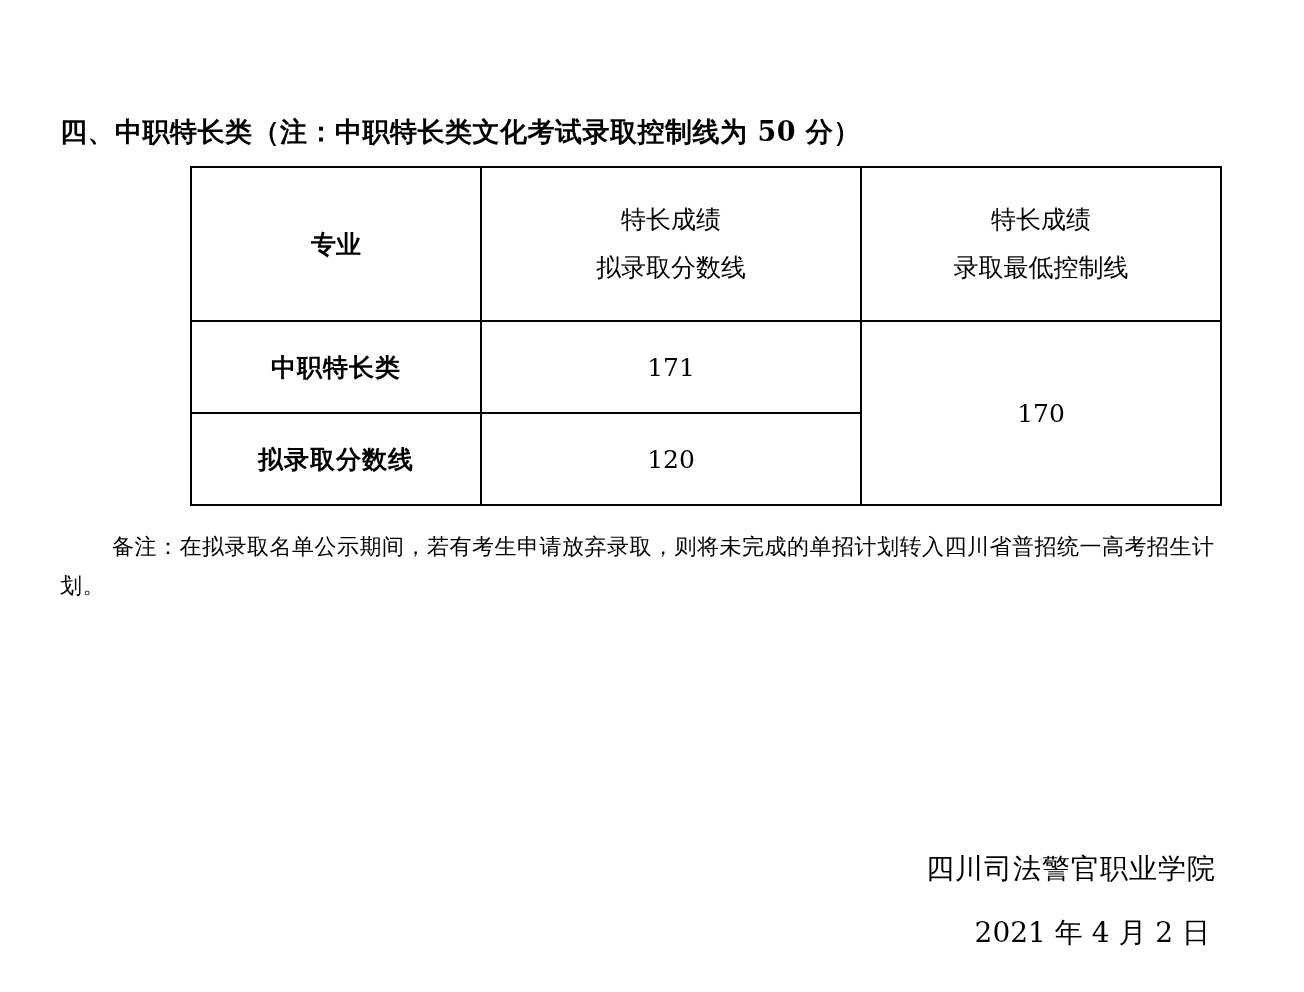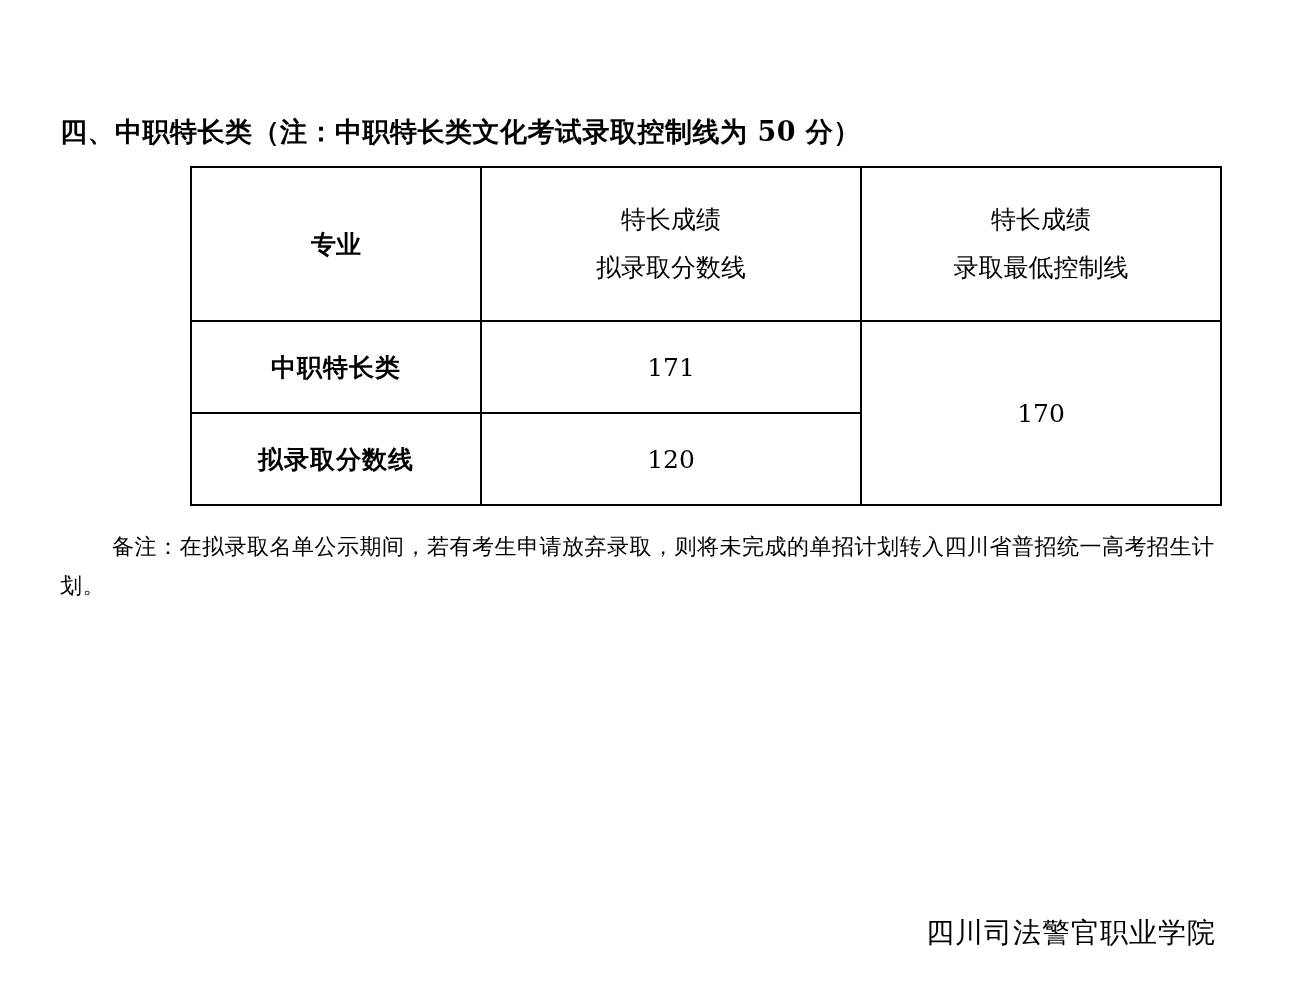--- a/index.html
+++ b/index.html
@@ -129,15 +129,16 @@
         <td class="col-mid row-cell num">120</td>
       </tr>
     </tbody>
       </table>
   </div>
 
   <p class="note">备注：在拟录取名单公示期间，若有考生申请放弃录取，则将未完成的单招计划转入四川省普招统一高考招生计划。</p>
 
   <div class="signature">
     <div class="sig-org">四川司法警官职业学院</div>
+    <div class="sig-date">2021 年 4 月 2 日</div>
   </div>
 
 </div>
 
 </body></html>

